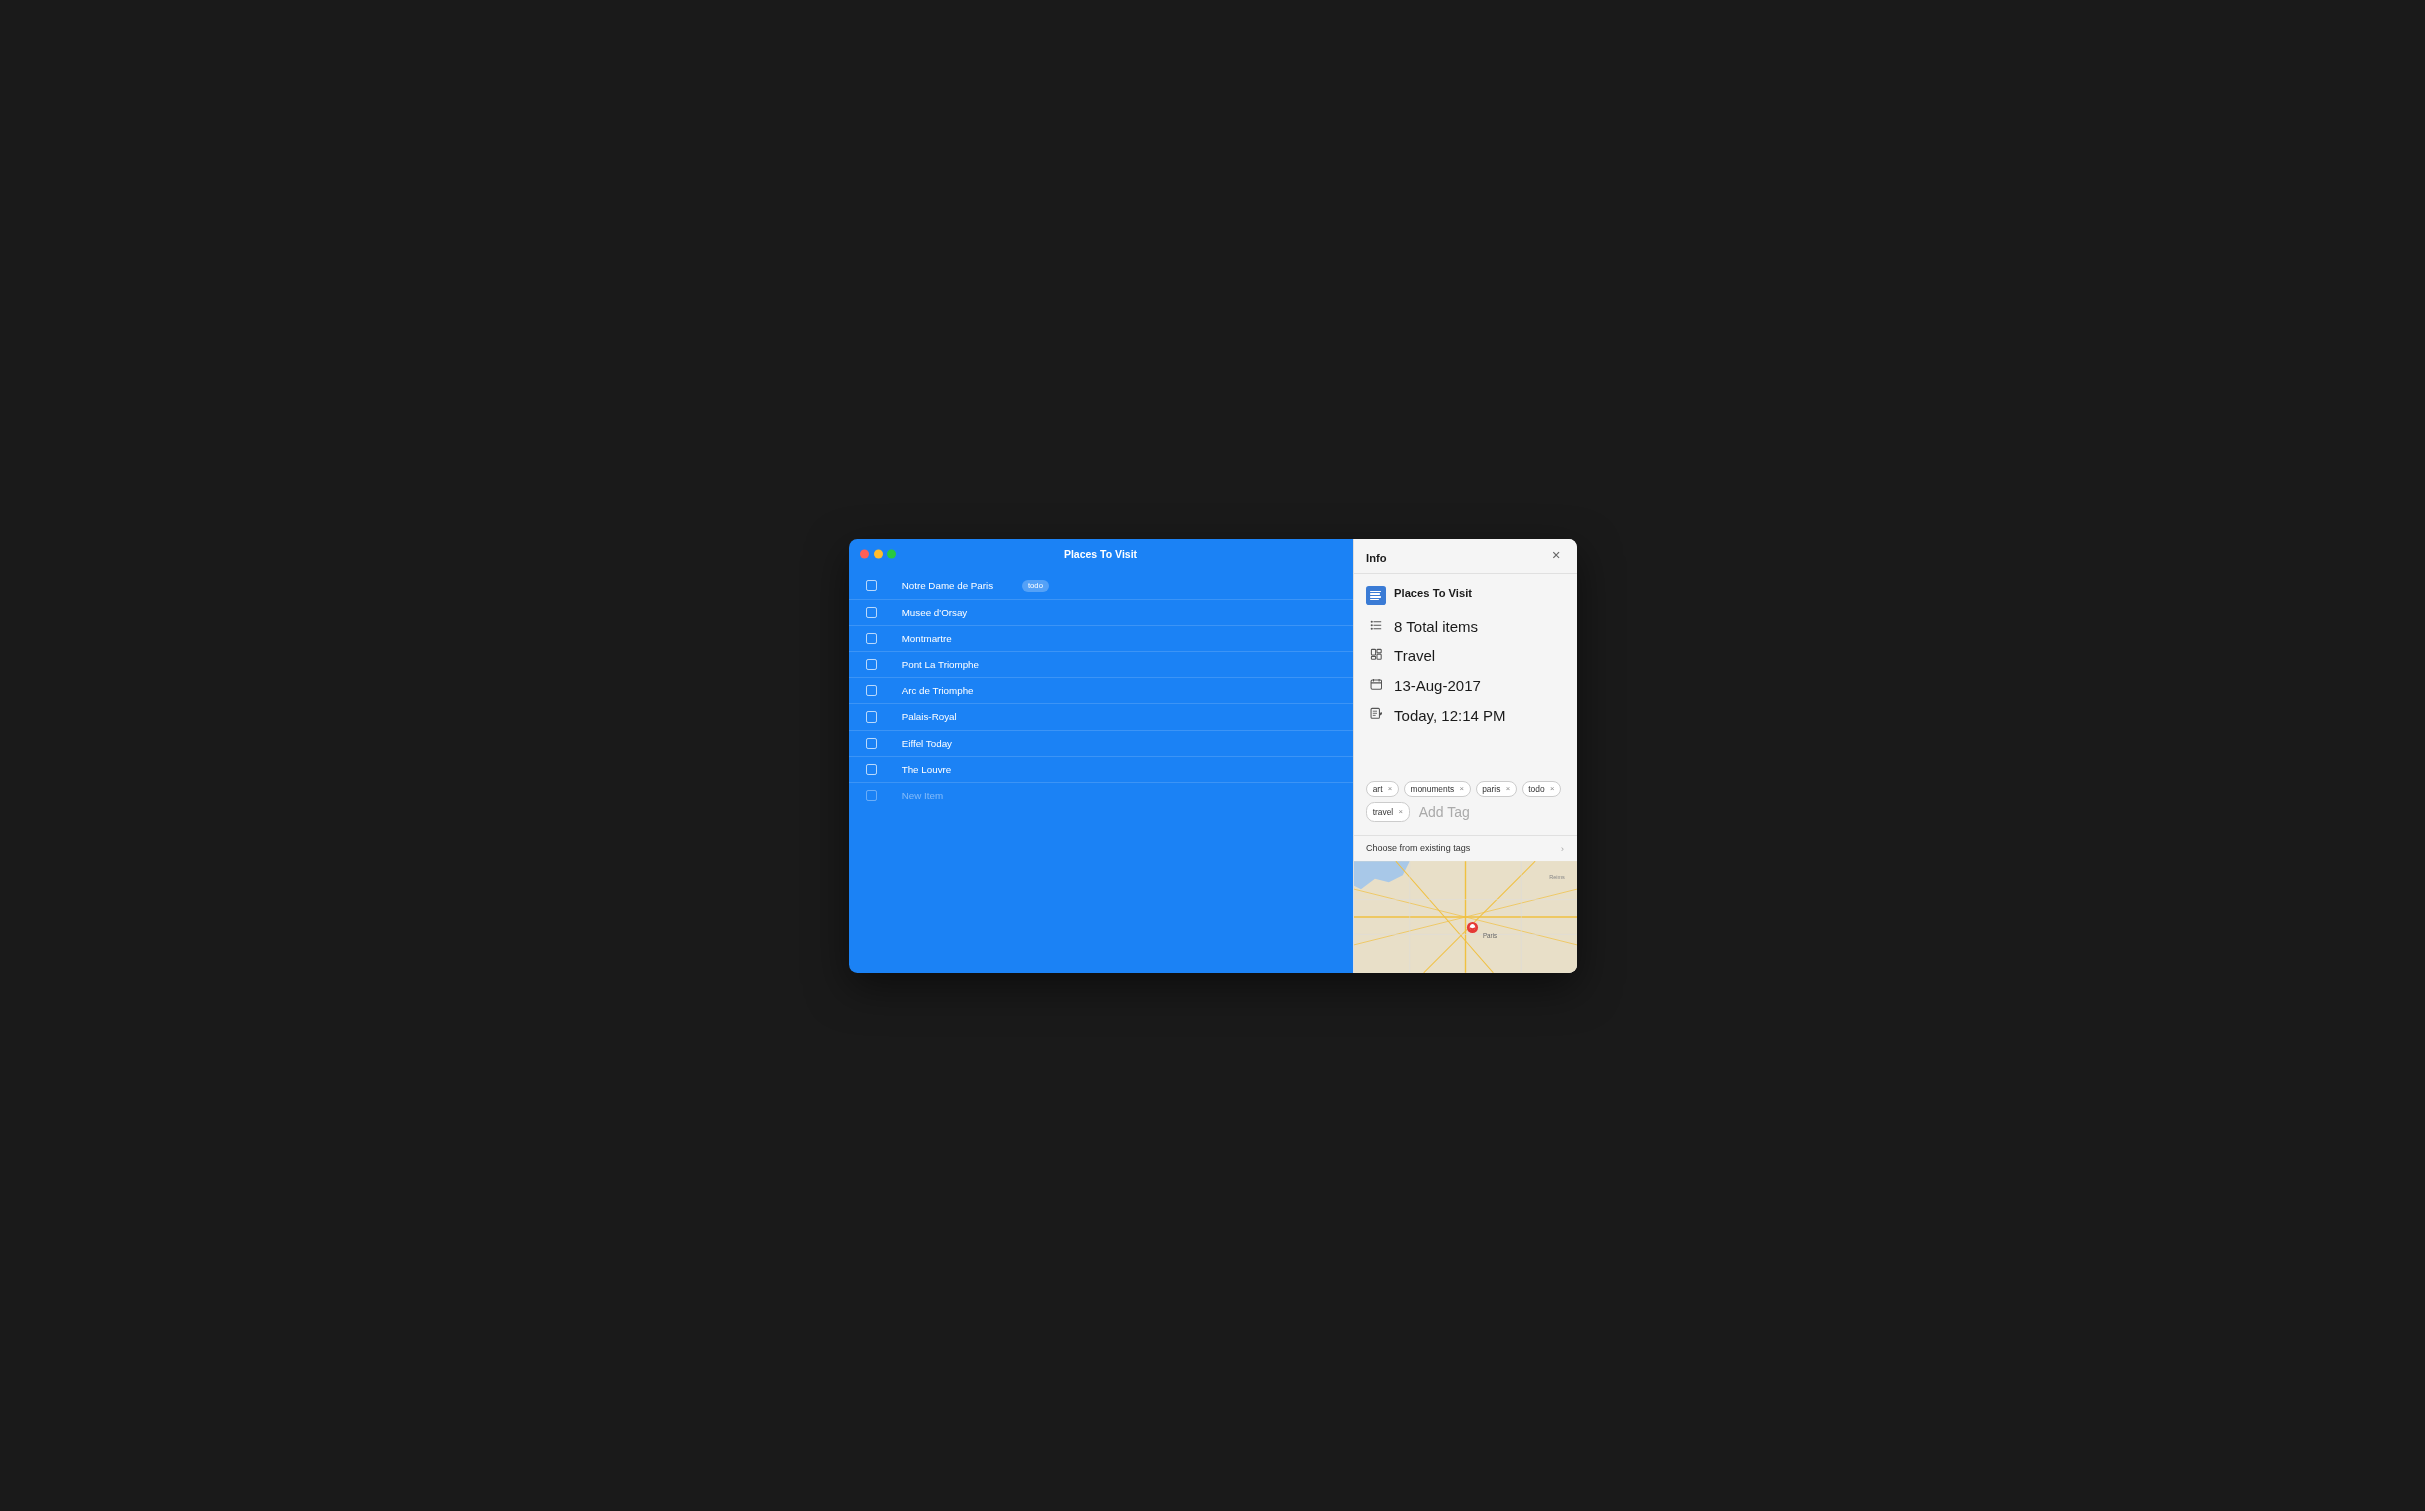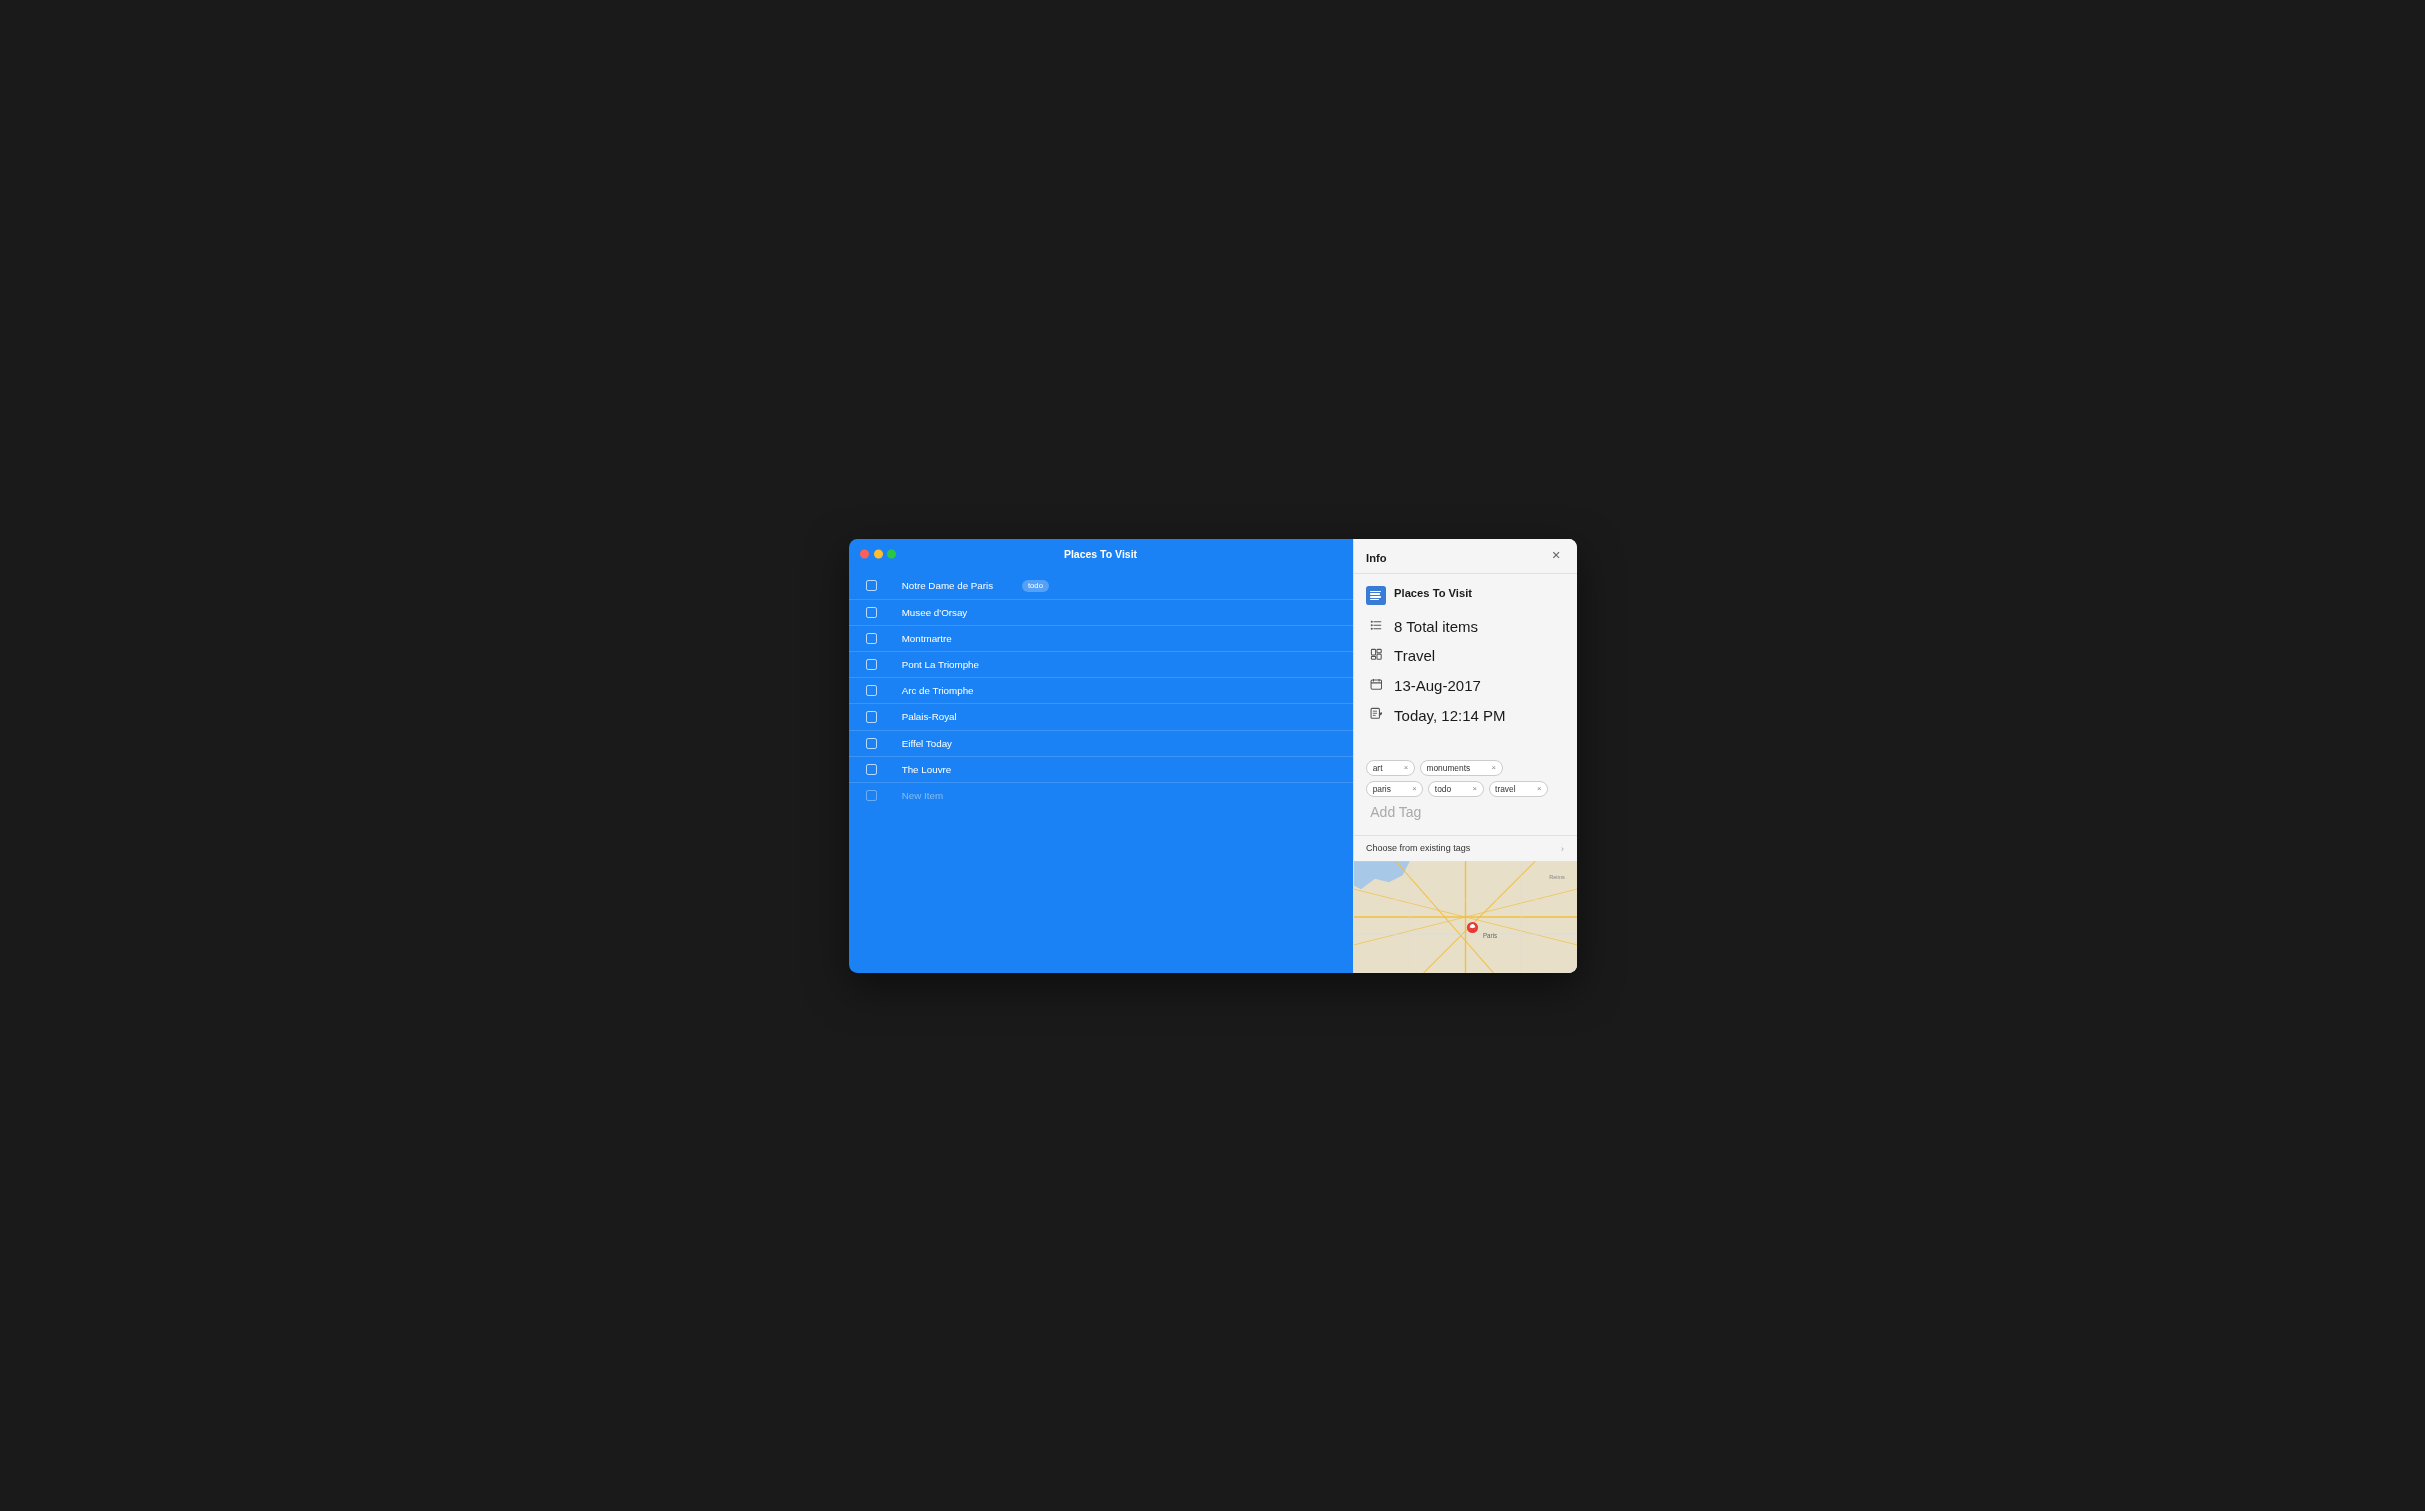--- a/index.html
+++ b/index.html
@@ -173,21 +173,21 @@
     }
     .tag-chip {
       display: flex;
       align-items: center;
       background: white;
       border: 0.7px solid #ccc;
       border-radius: 8.4px;
       padding: 2.1px 5.6px;
       font-size: 8.4px;
       color: #333;
-      gap: 20px;
+      gap: 4px;
     }
     .tag-chip .x {
       color: #888;
       font-size: 7.7px;
       cursor: pointer;
       margin-left: 1.4px;
     }
     .add-tag {
       font-size: 14px;
       color: #aaa;

